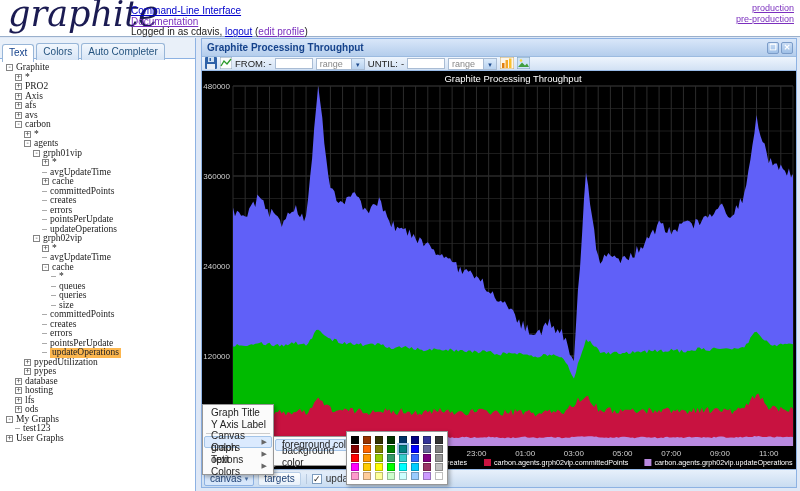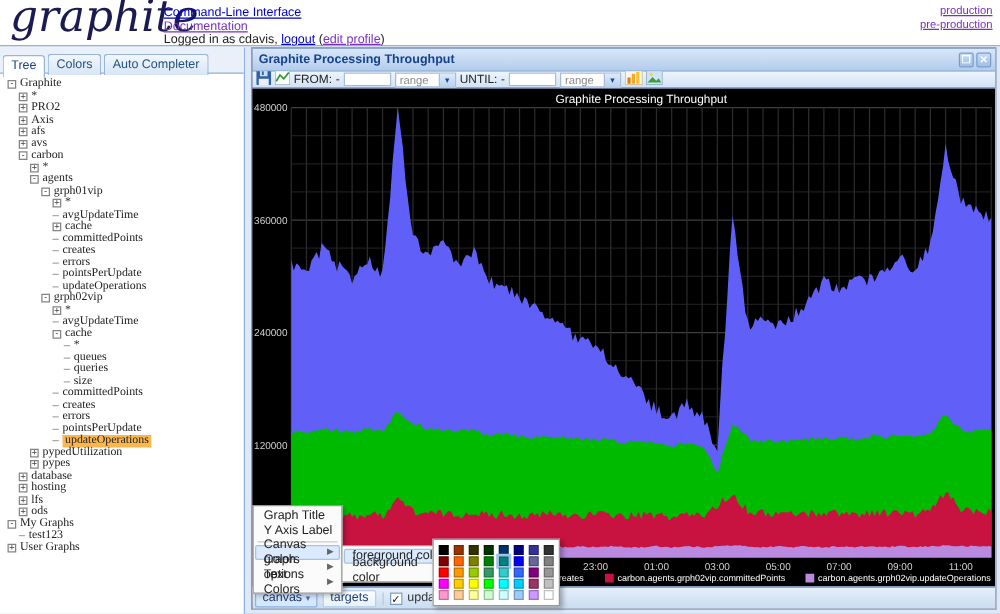--- a/index.html
+++ b/index.html
@@ -28,21 +28,21 @@
   .tree { padding:4px 0 0 3px; font-family:"Liberation Serif", serif; font-size:9.5px; color:#222; }
   .tree-row { height:9.5px; line-height:9.5px; white-space:nowrap; display:flex; align-items:center; cursor:pointer; }
   .expander { display:inline-block; width:7px; height:7px; border:1px solid #848484; background:#fff;
               font-size:7px; line-height:5px; text-align:center; color:#444; margin-right:3px;
               font-family:"DejaVu Sans Mono", monospace; flex:none; }
   .leafdash { display:inline-block; width:5px; height:1px; background:#aaa; margin-right:3px; flex:none; }
   .tree-label.selected { background:#fcb64e; padding:0 2px; }
 
   
   .win { position:absolute; left:201px; top:38px; width:596px; height:450px;
-         border:1px solid #8db2e3; background:#404040; }
+         border:1px solid #8db2e3; background:#fde047; }
   .titlebar { height:18px; background:linear-gradient(#d9e7f9,#b4cdec); border-bottom:1px solid #9cbbe0;
               font-size:10px; font-weight:bold; color:#15428b; line-height:17px; padding-left:5px; position:relative; }
   .wintools { position:absolute; right:3px; top:3px; display:flex; gap:2px; }
   .wintool { width:12px; height:12px; border:1px solid #7b9cc9; border-radius:2px;
              background:linear-gradient(#c9dcf4,#9fc0e7); color:#fff; font-size:8px; line-height:10px;
              text-align:center; cursor:pointer; }
   .toolbar { height:14px; background:linear-gradient(#eef5fd,#d2e1f4); border-bottom:1px solid #99bbe8;
              display:flex; align-items:center; gap:3px; padding:0 3px; font-size:9.5px; color:#222; }
   .tb-sep { width:1px; height:10px; background:#b7c8dd; margin:0 1px; }
   .tb-input { width:38px; height:11px; border:1px solid #a9bcd4; background:#fff; font-size:9px; padding:0 2px; }
@@ -95,21 +95,21 @@
       <span>(</span><a class="lnk-purple">edit profile</a><span>)</span>
     </div>
   </div>
   <div class="env-links">
     <div><a class="lnk-purple">production</a></div>
     <div><a class="lnk-purple">pre-production</a></div>
   </div>
 </div>
 
 <div class="sidebar">
-  <div class="tabstrip"><span class="tab active">Tree</span><span class="tab">Colors</span><span class="tab">Auto Completer</span></div>
+  <div class="tabstrip"><span class="tab active">Text</span><span class="tab">Colors</span><span class="tab">Auto Completer</span></div>
   <div class="tree">
       <div class="tree-row" style="padding-left: 3px;">
         <span class="expander">-</span>
         <span class="tree-label">Graphite</span>
       </div>
       <div class="tree-row" style="padding-left: 12px;">
         <span class="expander">+</span>
         <span class="tree-label">*</span>
       </div>
       <div class="tree-row" style="padding-left: 12px;">

